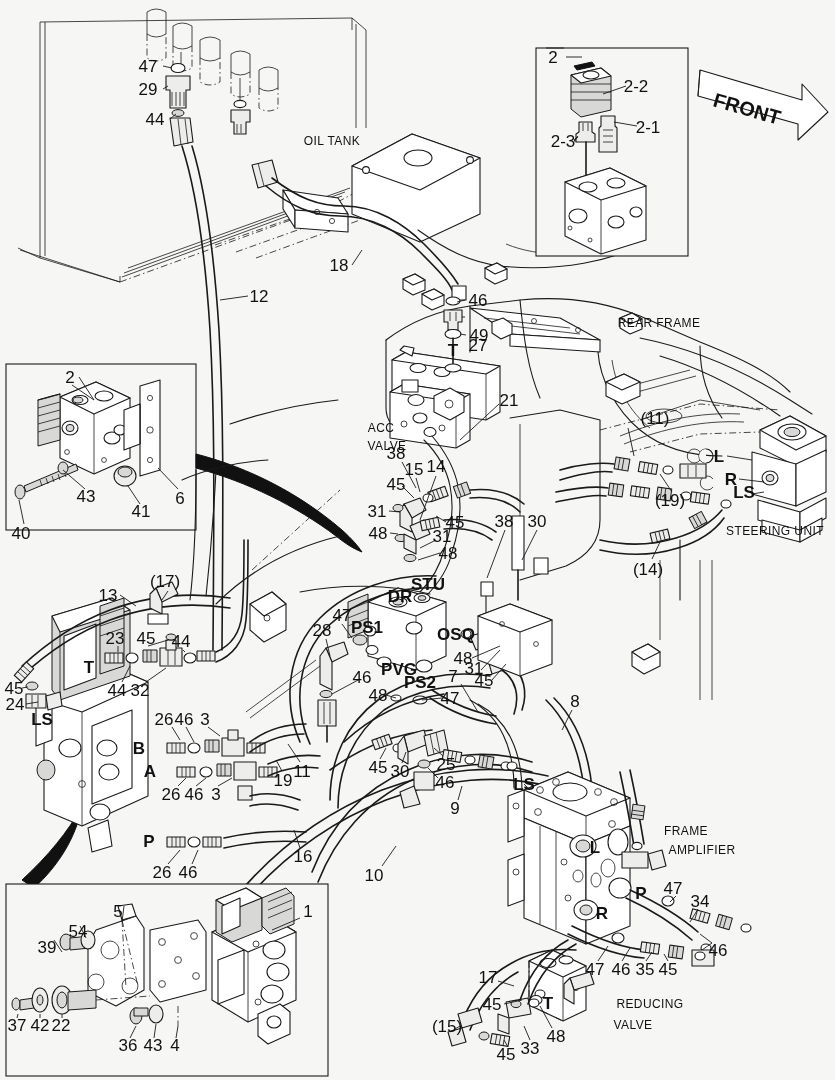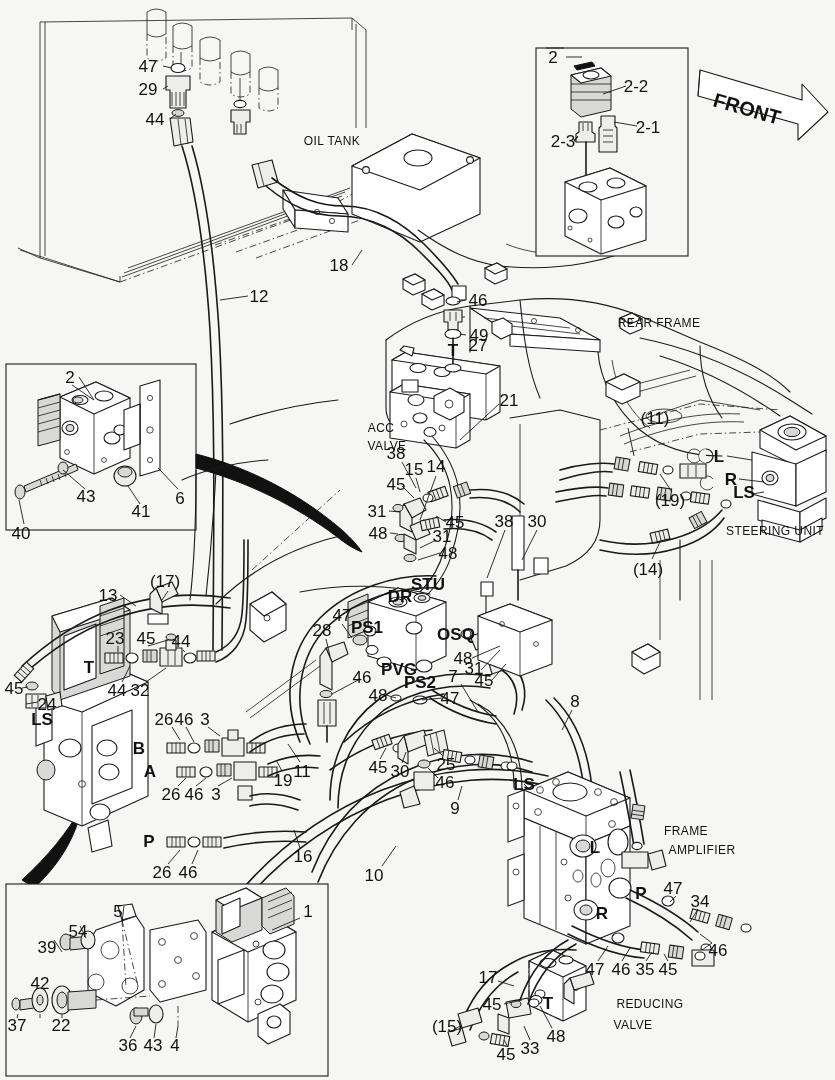--- a/index.html
+++ b/index.html
@@ -924,21 +924,21 @@
       <div class="lbl num" style="left: 140px; top: 690px;">32</div>
       <div class="lbl num" style="left: 463px; top: 658px;">48</div>
       <div class="lbl num" style="left: 474px; top: 668px;">31</div>
       <div class="lbl num" style="left: 484px; top: 680px;">45</div>
       <div class="lbl num" style="left: 362px; top: 677px;">46</div>
       <div class="lbl num" style="left: 378px; top: 695px;">48</div>
       <div class="lbl num" style="left: 450px; top: 698px;">47</div>
       <div class="lbl num" style="left: 453px; top: 676px;">7</div>
       <div class="lbl num" style="left: 575px; top: 701px;">8</div>
       <div class="lbl num" style="left: 14px; top: 688px;">45</div>
-      <div class="lbl num" style="left: 15px; top: 704px; margin-left: 32px;">24</div>
+      <div class="lbl num" style="left: 15px; top: 704px;">24</div>
       <div class="lbl num" style="left: 164px; top: 719px;">26</div>
       <div class="lbl num" style="left: 184px; top: 719px;">46</div>
       <div class="lbl num" style="left: 205px; top: 719px;">3</div>
       <div class="lbl num" style="left: 302px; top: 771px;">11</div>
       <div class="lbl num" style="left: 283px; top: 780px;">19</div>
       <div class="lbl num" style="left: 171px; top: 794px;">26</div>
       <div class="lbl num" style="left: 194px; top: 794px;">46</div>
       <div class="lbl num" style="left: 216px; top: 794px;">3</div>
       <div class="lbl num" style="left: 378px; top: 767px;">45</div>
       <div class="lbl num" style="left: 400px; top: 771px;">30</div>
@@ -960,20 +960,20 @@
       <div class="lbl num" style="left: 492px; top: 1004px;">45</div>
       <div class="lbl num" style="left: 447px; top: 1026px;">(15)</div>
       <div class="lbl num" style="left: 506px; top: 1054px;">45</div>
       <div class="lbl num" style="left: 530px; top: 1048px;">33</div>
       <div class="lbl num" style="left: 556px; top: 1036px;">48</div>
       <div class="lbl num" style="left: 308px; top: 911px;">1</div>
       <div class="lbl num" style="left: 118px; top: 911px;">5</div>
       <div class="lbl num" style="left: 78px; top: 931px;">54</div>
       <div class="lbl num" style="left: 47px; top: 947px;">39</div>
       <div class="lbl num" style="left: 17px; top: 1025px;">37</div>
-      <div class="lbl num" style="left: 40px; top: 983px;">42</div>
+      <div class="lbl num" style="left: 40px; top: 1025px;">42</div>
       <div class="lbl num" style="left: 61px; top: 1025px;">22</div>
       <div class="lbl num" style="left: 128px; top: 1045px;">36</div>
       <div class="lbl num" style="left: 153px; top: 1045px;">43</div>
       <div class="lbl num" style="left: 175px; top: 1045px;">4</div>
     </div>
 
 </div>
 
 </body></html>

